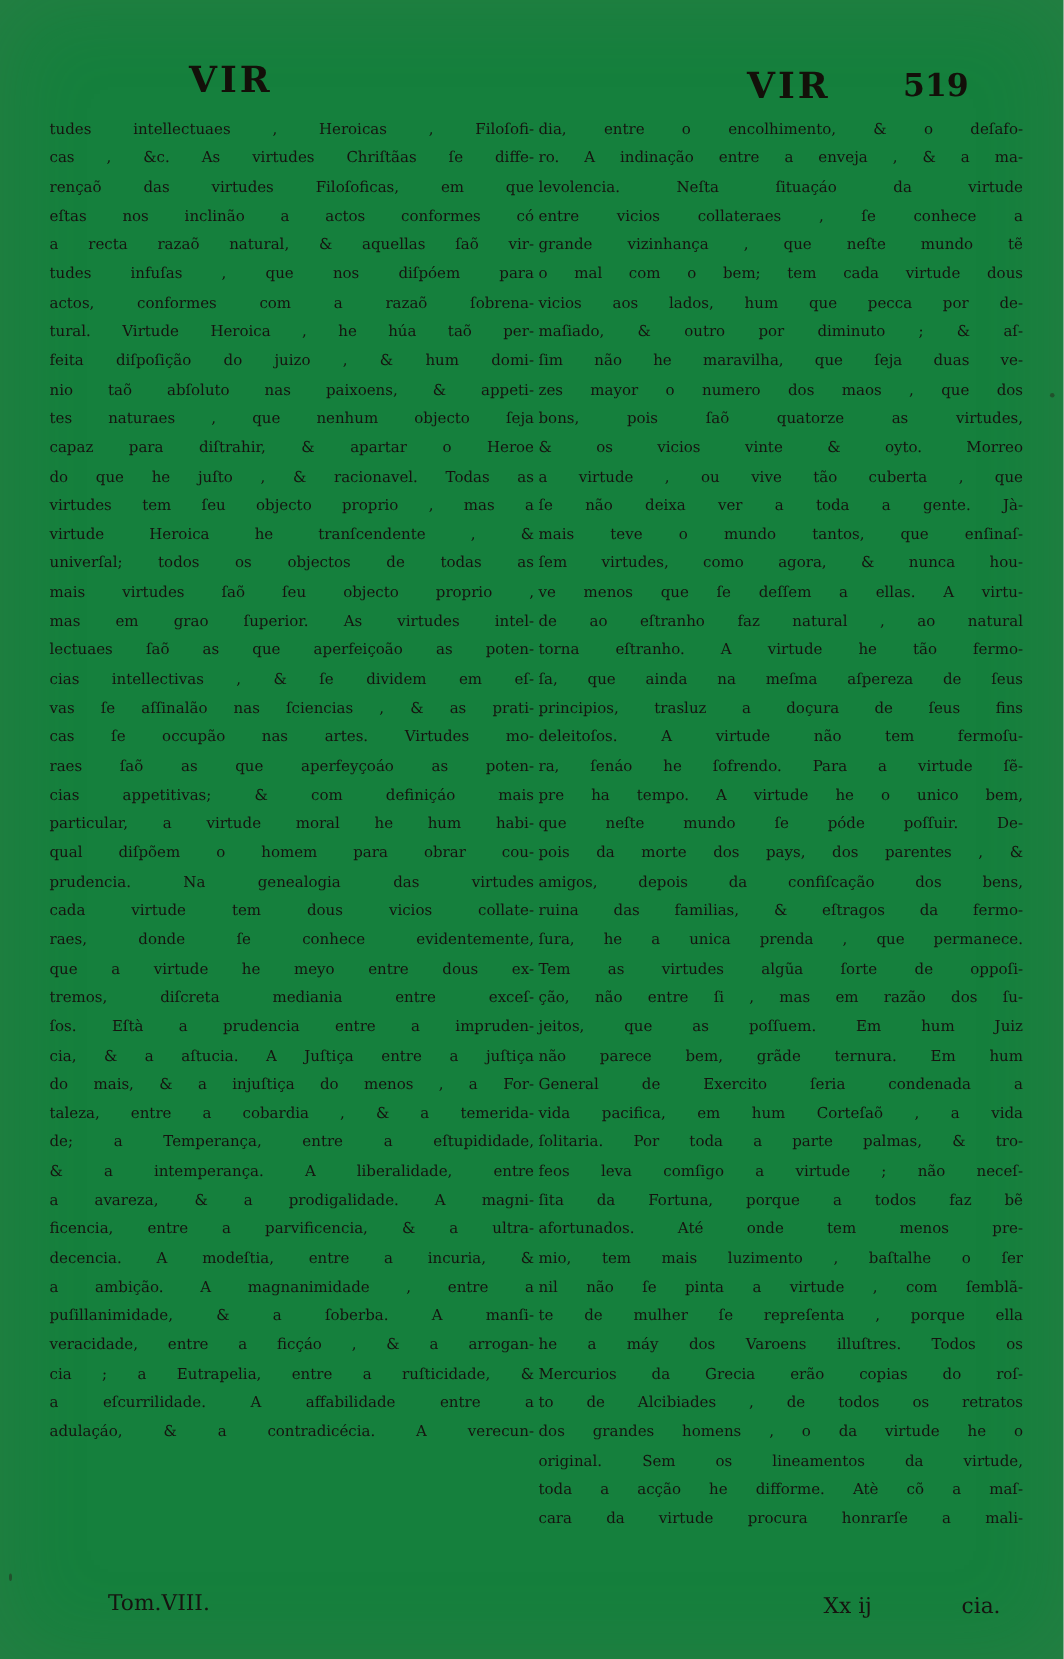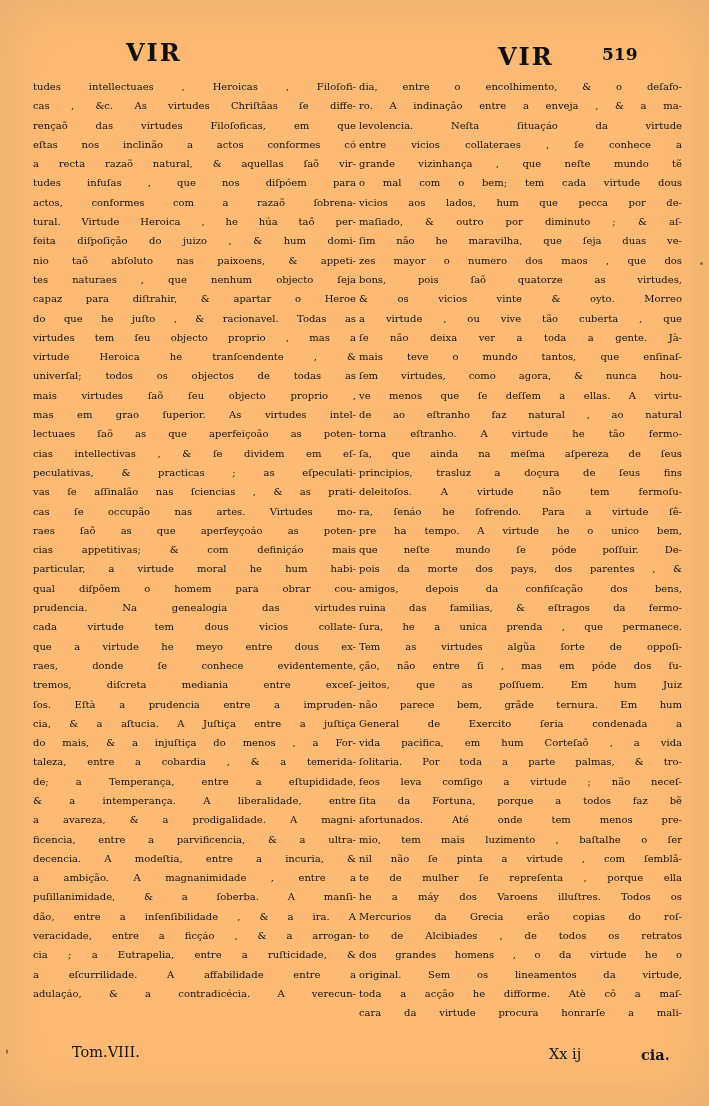--- a/index.html
+++ b/index.html
@@ -4,42 +4,42 @@
 <style>
   html, body {
     margin: 0;
     padding: 0;
     background: #e9e8e4;
   }
   #page {
     position: relative;
     width: 709px;
     height: 1106px;
-    background: #fdba74;
+    background: #15803d;
     overflow: hidden;
     font-family: "DejaVu Serif", serif;
     color: #16130f;
     box-shadow: inset 0 0 60px rgba(120,115,100,0.18);
   }
   .running-head {
     position: absolute;
     top: 38px;
     font-weight: bold;
     font-size: 24px;
     letter-spacing: 2px;
     color: #131009;
   }
   #head-left  { left: 126px; }
   #head-right { left: 498px; top: 42px; }
   #page-number {
     position: absolute;
     top: 44px;
     left: 602px;
     font-weight: bold;
-    font-size: 17px;
+    font-size: 21px;
     color: #131009;
   }
   .text-column {
     position: absolute;
     top: 77px;
     width: 323px;
     font-size: 10px;
     line-height: 19.3px;
   }
   #column-left  { left: 33px; }
@@ -50,24 +50,25 @@
     text-align: justify;
     text-align-last: justify;
     overflow: visible;
   }
   
   .line::after { content: ""; display: inline-block; width: 0; }
   .footer-item {
     position: absolute;
     font-size: 14.5px;
     color: #16130f;
+    margin-top: 17px;
   }
   #footer-tome      { left: 72px;  top: 1044px; }
   #footer-signature { left: 549px; top: 1046px; }
-  #footer-catchword { left: 641px; top: 1046px; font-weight: bold; }
+  #footer-catchword { left: 641px; top: 1046px; font-weight: normal; }
   .speck {
     position: absolute;
     background: rgba(40,35,25,0.5);
     border-radius: 50%;
   }
 </style>
 </head>
 <body>
 
 <div id="page">
@@ -92,44 +93,42 @@
       <div class="line">tes naturaes , que nenhum objecto ſeja</div>
       <div class="line">capaz para diſtrahir, &amp; apartar o Heroe</div>
       <div class="line">do que he juſto , &amp; racionavel. Todas as</div>
       <div class="line">virtudes tem ſeu objecto proprio , mas a</div>
       <div class="line">virtude Heroica he tranſcendente , &amp;</div>
       <div class="line">univerſal; todos os objectos de todas as</div>
       <div class="line">mais virtudes ſaõ ſeu objecto proprio ,</div>
       <div class="line">mas em grao ſuperior. As virtudes intel-</div>
       <div class="line">lectuaes ſaõ as que aperfeiçoão as poten-</div>
       <div class="line">cias intellectivas , &amp; ſe dividem em eſ-</div>
-      <div class="line">peculativas, &amp; practicas ; as eſpeculati-</div>
       <div class="line">vas ſe aſſinalão nas ſciencias , &amp; as prati-</div>
       <div class="line">cas ſe occupão nas artes. Virtudes mo-</div>
       <div class="line">raes ſaõ as que aperfeyçoáo as poten-</div>
       <div class="line">cias appetitivas; &amp; com definiçáo mais</div>
       <div class="line">particular, a virtude moral he hum habi-</div>
       <div class="line">qual diſpõem o homem para obrar cou-</div>
       <div class="line">prudencia. Na genealogia das virtudes</div>
       <div class="line">cada virtude tem dous vicios collate-</div>
+      <div class="line">raes, donde ſe conhece evidentemente,</div>
       <div class="line">que a virtude he meyo entre dous ex-</div>
-      <div class="line">raes, donde ſe conhece evidentemente,</div>
       <div class="line">tremos, diſcreta mediania entre exceſ-</div>
       <div class="line">ſos. Eſtà a prudencia entre a impruden-</div>
       <div class="line">cia, &amp; a aſtucia. A Juſtiça entre a juſtiça</div>
       <div class="line">do mais, &amp; a injuſtiça do menos , a For-</div>
       <div class="line">taleza, entre a cobardia , &amp; a temerida-</div>
       <div class="line">de; a Temperança, entre a eſtupididade,</div>
       <div class="line">&amp; a intemperança. A liberalidade, entre</div>
       <div class="line">a avareza, &amp; a prodigalidade. A magni-</div>
       <div class="line">ficencia, entre a parvificencia, &amp; a ultra-</div>
       <div class="line">decencia. A modeſtia, entre a incuria, &amp;</div>
       <div class="line">a ambição. A magnanimidade , entre a</div>
       <div class="line">puſillanimidade, &amp; a ſoberba. A manſi-</div>
-      <div class="line">dão, entre a inſenſibilidade , &amp; a ira. A</div>
       <div class="line">veracidade, entre a ficçáo , &amp; a arrogan-</div>
       <div class="line">cia ; a Eutrapelia, entre a ruſticidade, &amp;</div>
       <div class="line">a eſcurrilidade. A affabilidade entre a</div>
       <div class="line">adulaçáo, &amp; a contradicécia. A verecun-</div>
     </div>
 
   <div id="column-right" class="text-column">
       <div class="line">dia, entre o encolhimento, &amp; o deſafo-</div>
       <div class="line">ro. A indinação entre a enveja , &amp; a ma-</div>
       <div class="line">levolencia. Neſta ſituaçáo da virtude</div>
@@ -153,21 +152,21 @@
       <div class="line">principios, trasluz a doçura de ſeus fins</div>
       <div class="line">deleitoſos. A virtude não tem fermoſu-</div>
       <div class="line">ra, ſenáo he ſofrendo. Para a virtude ſẽ-</div>
       <div class="line">pre ha tempo. A virtude he o unico bem,</div>
       <div class="line">que neſte mundo ſe póde poſſuir. De-</div>
       <div class="line">pois da morte dos pays, dos parentes , &amp;</div>
       <div class="line">amigos, depois da confiſcação dos bens,</div>
       <div class="line">ruina das familias, &amp; eſtragos da fermo-</div>
       <div class="line">ſura, he a unica prenda , que permanece.</div>
       <div class="line">Tem as virtudes algũa ſorte de oppoſi-</div>
-      <div class="line">ção, não entre ſi , mas em póde dos ſu-</div>
+      <div class="line">ção, não entre ſi , mas em razão dos ſu-</div>
       <div class="line">jeitos, que as poſſuem. Em hum Juiz</div>
       <div class="line">não parece bem, grãde ternura. Em hum</div>
       <div class="line">General de Exercito ſeria condenada a</div>
       <div class="line">vida pacifica, em hum Corteſaõ , a vida</div>
       <div class="line">ſolitaria. Por toda a parte palmas, &amp; tro-</div>
       <div class="line">feos leva comſigo a virtude ; não neceſ-</div>
       <div class="line">ſita da Fortuna, porque a todos faz bẽ</div>
       <div class="line">afortunados. Até onde tem menos pre-</div>
       <div class="line">mio, tem mais luzimento , baſtalhe o ſer</div>
       <div class="line">nil não ſe pinta a virtude , com ſemblã-</div>

